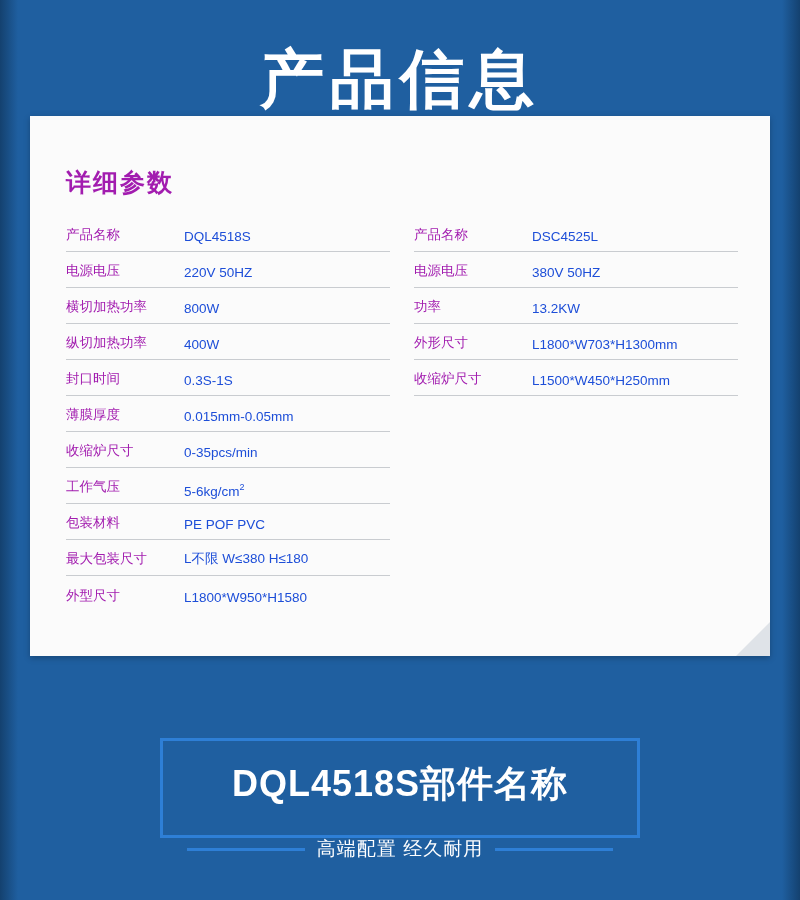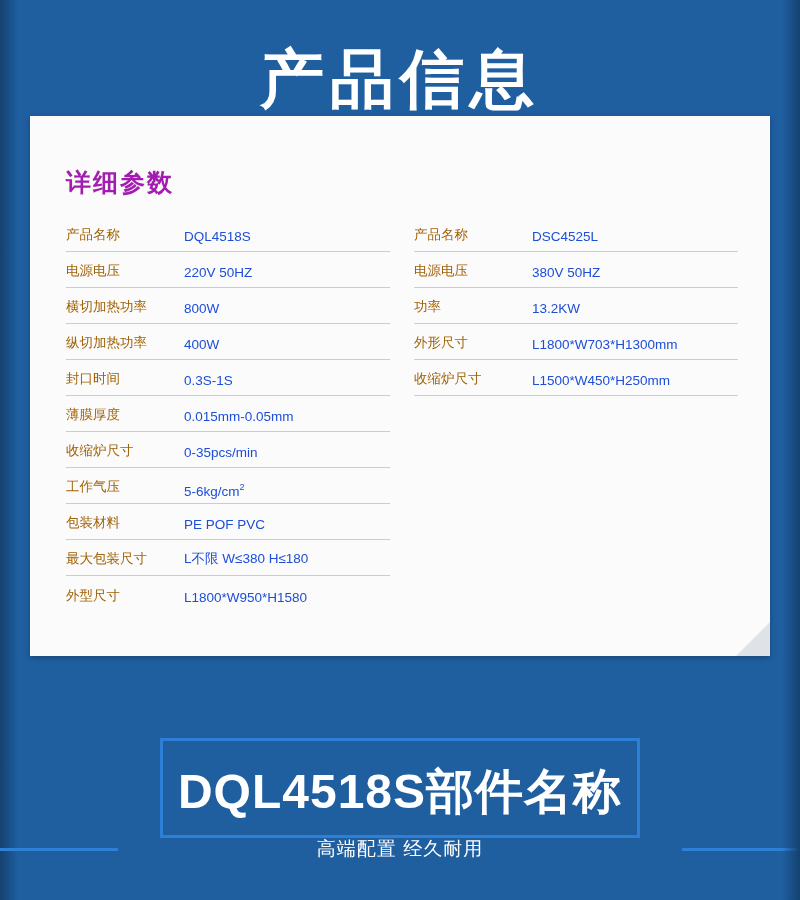--- a/index.html
+++ b/index.html
@@ -94,21 +94,21 @@
   .spec-row {
     display: flex;
     align-items: flex-end;
     height: 36px;
     border-bottom: 1px solid #c9ccd0;
     box-sizing: border-box;
   }
   .spec-row .label {
     width: 118px;
     font-size: 13.5px;
-    color: #a16207;
+    color: #a21caf;
     padding-bottom: 7px;
     white-space: nowrap;
   }
   .spec-row .value {
     flex: 1;
     font-size: 13.5px;
     color: #1d4ed8;
     padding-bottom: 7px;
     white-space: nowrap;
   }
@@ -127,32 +127,32 @@
     border: 3px solid #2e7fd6;
     box-sizing: border-box;
   }
   .banner-title {
     position: absolute;
     left: 0;
     top: 760px;
     width: 800px;
     text-align: center;
     color: #ffffff;
-    font-size: 48px;
+    font-size: 36px;
     font-weight: bold;
     letter-spacing: 1px;
   }
   .banner-sub-wrap {
     position: absolute;
     left: 0;
     top: 836px;
     width: 800px;
     display: flex;
     align-items: center;
-    justify-content: space-between;
+    justify-content: center;
     gap: 12px;
   }
   .banner-sub-wrap .rule {
     width: 118px;
     height: 3px;
     background: #2e7fd6;
   }
   .banner-sub {
     color: #ffffff;
     font-size: 19px;

